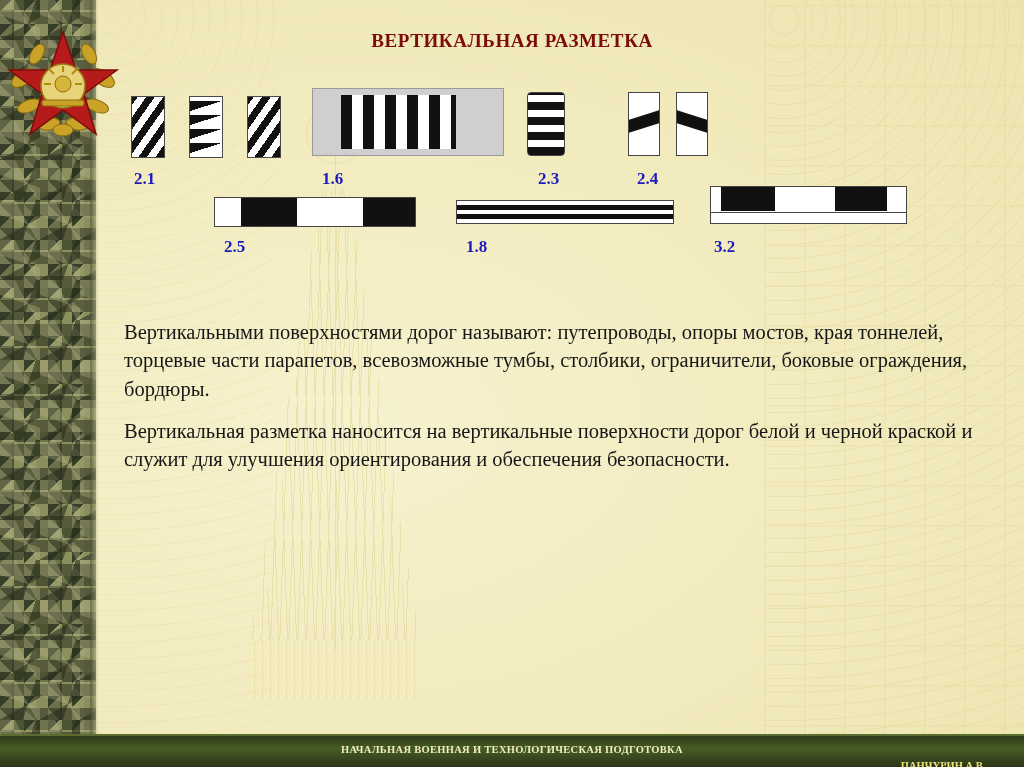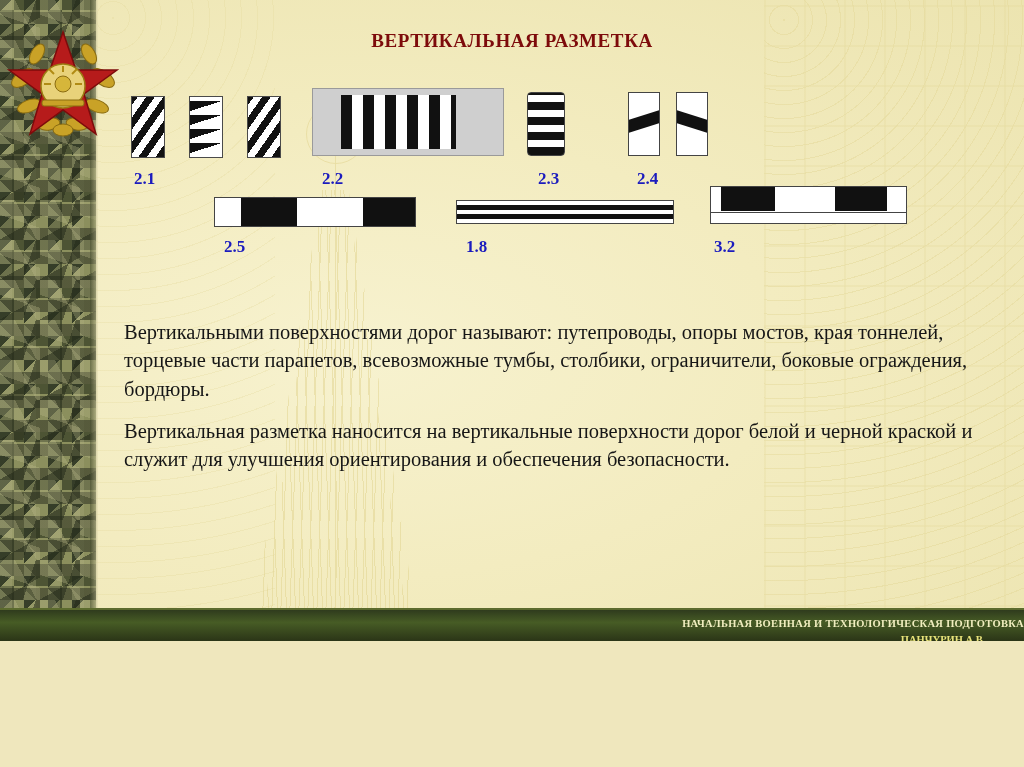--- a/index.html
+++ b/index.html
@@ -1,21 +1,21 @@
 <!DOCTYPE html>
 <html><head>
 <meta charset="utf-8">
 <style>
   html,body{margin:0;padding:0;}
   body{
     width:1024px;height:767px;overflow:hidden;
     font-family:"Liberation Serif", serif;
     background:#efe7bd;
   }
-  #slide{position:relative;width:1024px;height:641px;overflow:hidden;background:#f2ecc4;}
+  #slide{position:relative;width:1024px;height:767px;overflow:hidden;background:#f2ecc4;}
 
   
   .bg-base{position:absolute;inset:0;
     background:
       radial-gradient(ellipse at 35% 55%, #f7f2cf 0%, #f3ecc0 45%, #ece4b0 100%);
   }
   .bg-right-pattern{
     position:absolute;top:0;right:0;width:260px;height:767px;opacity:.55;
     background:
       repeating-radial-gradient(circle at 20px 20px, rgba(226,214,150,.85) 0 1px, rgba(0,0,0,0) 1px 14px),
@@ -116,21 +116,21 @@
   .s27 .bar{position:absolute;left:0;bottom:0;width:195px;height:10px;background:#fff;border-top:1px solid #444;}
 
   
   .body{position:absolute;left:124px;top:318px;width:860px;}
   .body p{margin:0 0 14px 0;font-size:20.5px;line-height:1.38;color:#161616;
     font-family:"Liberation Serif", serif;}
 
   
   .footer{position:absolute;left:0;bottom:0;width:1024px;height:31px;
     background:linear-gradient(180deg,#2f3b1d,#475c25 40%,#2b3517);}
-  .footer .center{position:absolute;left:0;width:1024px;text-align:right;top:8px;
+  .footer .center{position:absolute;left:0;width:1024px;text-align:center;top:8px;
     font-size:10.5px;font-weight:bold;color:#f0edbf;letter-spacing:.3px;}
   .footer .right{position:absolute;right:36px;top:8px;font-size:10.5px;font-weight:bold;color:#e8e37a;margin-top:16px;}
   .footer-strip{position:absolute;left:0;bottom:31px;width:1024px;height:2px;background:#5c6b2e;}
 </style>
 </head>
 <body>
 
 <div id="slide">
 
   <div class="bg-base"></div>
@@ -215,21 +215,21 @@
         <div class="l2"></div>
     </div>
 
     <div class="sign s27">
       <div class="b1"></div>
         <div class="b2"></div>
         <div class="bar"></div>
     </div>
 
     <div class="lbl" style="left:134px;top:161px">2.1</div>
-    <div class="lbl" style="left:322px;top:161px">2.2</div>
+    <div class="lbl" style="left:322px;top:161px">1.6</div>
     <div class="lbl" style="left:538px;top:161px">2.3</div>
     <div class="lbl" style="left:637px;top:161px">2.4</div>
     <div class="lbl" style="left:224px;top:229px">2.5</div>
     <div class="lbl" style="left:466px;top:229px">1.8</div>
     <div class="lbl" style="left:714px;top:229px">3.2</div>
   </div>
 
   <div class="body">
     <p>Вертикальными поверхностями дорог называют: путепроводы, опоры мостов, края тоннелей, торцевые части парапетов, всевозможные тумбы, столбики, ограничители, боковые ограждения, бордюры.</p>
     <p>Вертикальная разметка наносится на вертикальные поверхности дорог белой и черной краской и служит для улучшения ориентирования и обеспечения безопасности.</p>

